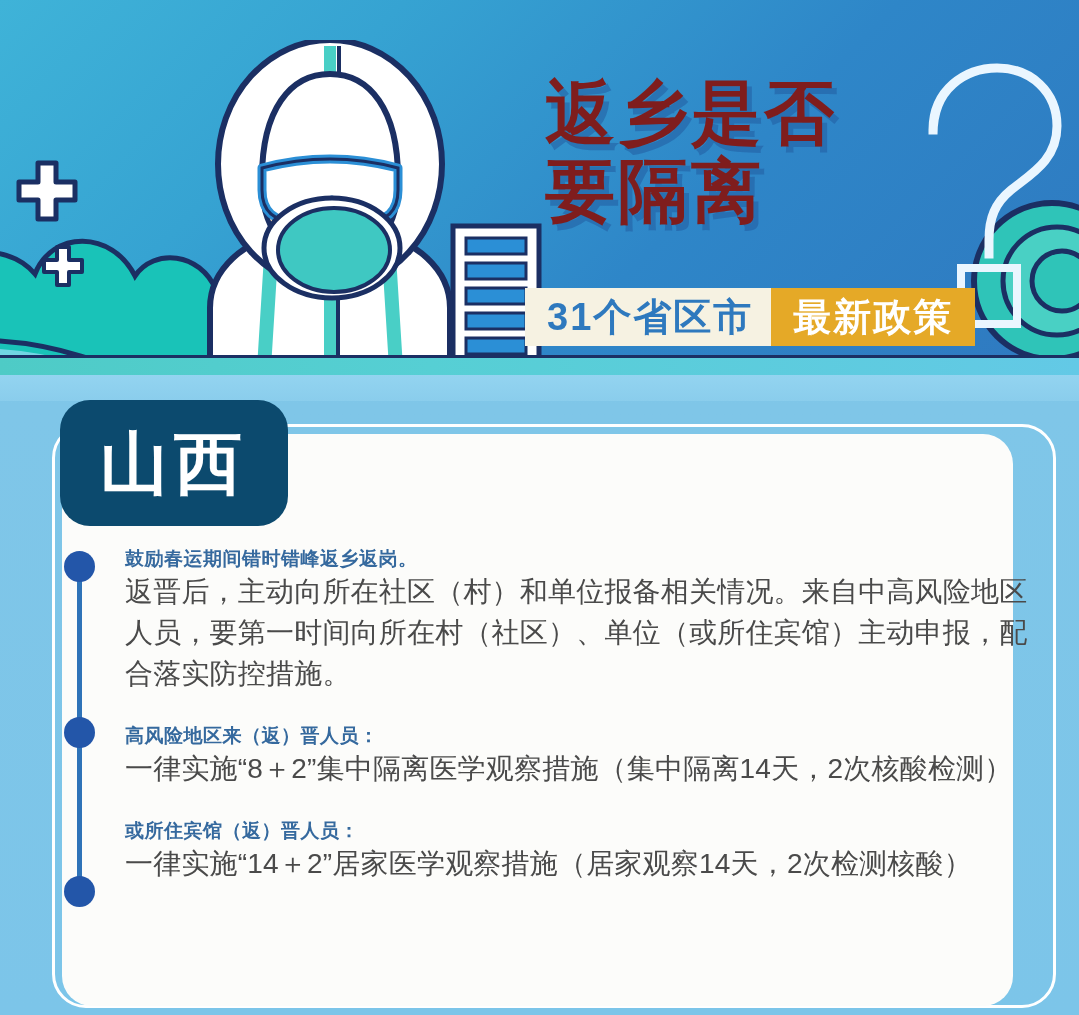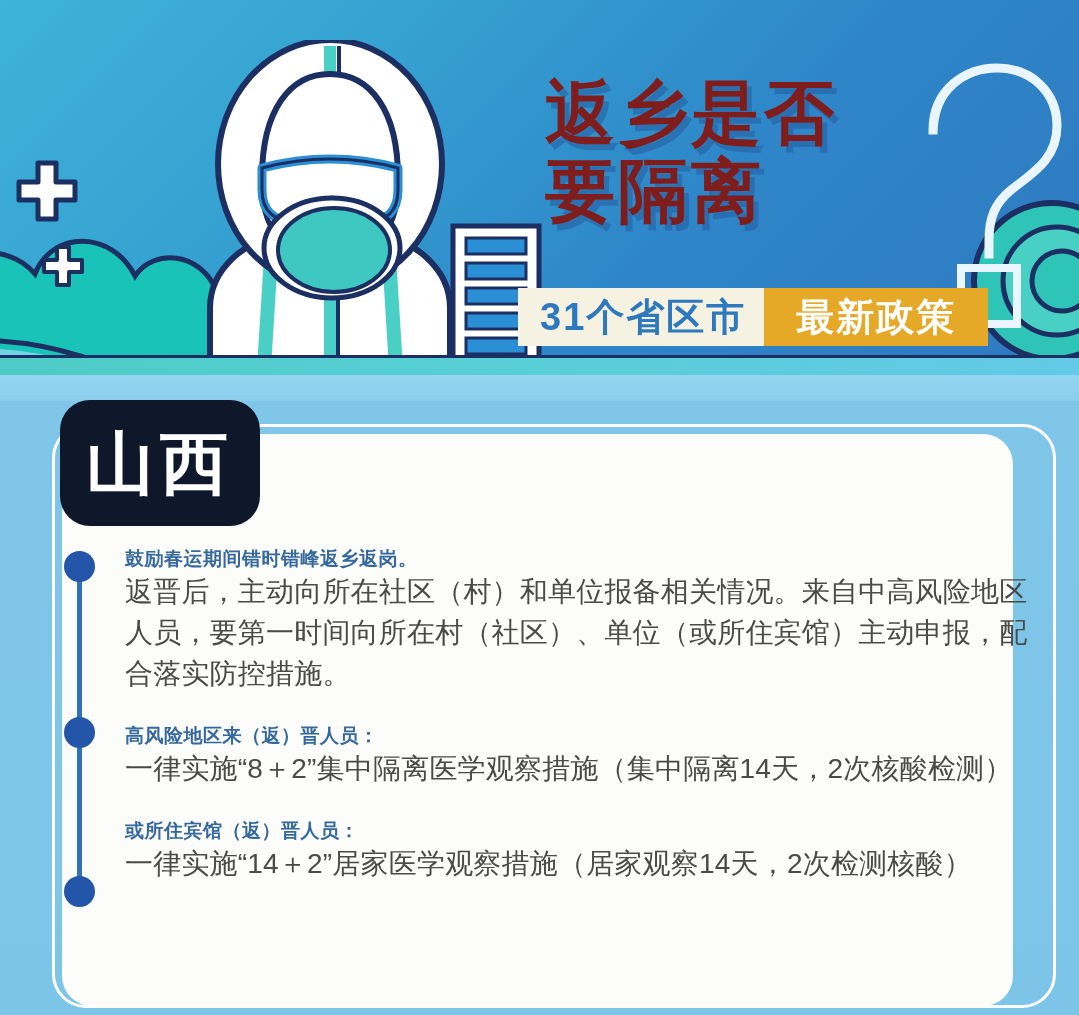--- a/index.html
+++ b/index.html
@@ -117,33 +117,34 @@
     left: 518px; top: 288px;
     height: 58px;
     display: flex;
     align-items: stretch;
   }
   .subbar-left {
     background: #F6F2E2;
     display: flex;
     align-items: center;
     padding: 0 18px 0 22px;
+    margin-left: 7px;
   }
   .subbar-left span {
     font-size: 38px;
     font-weight: bold;
     color: #2E79BE;
     letter-spacing: 2px;
     white-space: nowrap;
   }
   .subbar-right {
     background: #E5A927;
     display: flex;
     align-items: center;
-    padding: 0 32px;
+    padding: 0 22px;
     flex: 1;
   }
   .subbar-right span {
     font-size: 38px;
     font-weight: bold;
     color: #FFFFFF;
     letter-spacing: 2px;
     white-space: nowrap;
   }
 
@@ -162,22 +163,22 @@
     width: 951px; height: 572px;
     background: #FCFCFA;
     border-radius: 30px;
     box-sizing: border-box;
   }
 
   
   .badge {
     position: absolute;
     left: 60px; top: 400px;
-    width: 200px; height: 126px;
-    background: #0f172a;
+    width: 228px; height: 126px;
+    background: #0c4a6e;
     border-radius: 30px;
     display: flex;
     align-items: center;
     justify-content: center;
   }
   .badge span {
     font-size: 68px;
     font-weight: bold;
     color: #FFFFFF;
     letter-spacing: 6px;

